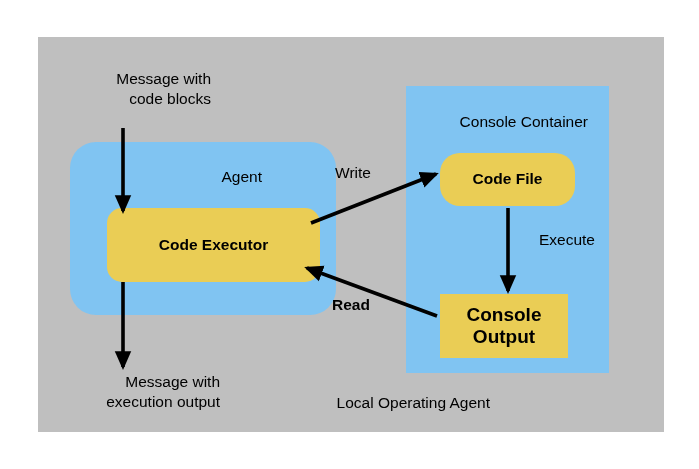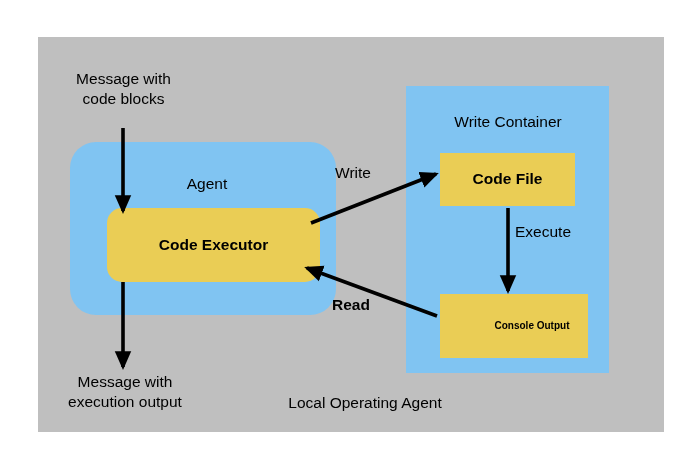--- a/index.html
+++ b/index.html
@@ -74,42 +74,42 @@
     border-radius: 15px;
     font-size: 15.5px;
     margin-left: 12px;
   }
   .code-file {
     left: 440px;
     top: 153px;
     width: 135px;
     height: 53px;
     font-size: 15.5px;
+    border-radius: 20px;
   }
   .console-output {
     left: 440px;
     top: 294px;
-    width: 112px;
+    width: 128px;
     height: 64px;
-    font-size: 10px;
-    padding-left: 36px;
+    font-size: 19px;
   }
 
   
   .label {
     position: absolute;
     color: #000000;
     font-size: 15.5px;
     line-height: 1.26;
     white-space: pre-line;
-    text-align: center;
+    text-align: right;
   }
   .label-agent {
     left: 152px;
-    top: 174px;
+    top: 167px;
     width: 110px;
   }
   .label-docker {
     left: 428px;
     top: 112px;
     width: 160px;
   }
   .label-os {
     left: 240px;
     top: 393px;
@@ -133,23 +133,23 @@
   }
   .label-read {
     left: 332px;
     top: 295px;
     width: 70px;
     text-align: left;
     font-weight: bold;
   }
   .label-execute {
     left: 515px;
-    top: 222px;
+    top: 230px;
     width: 80px;
-    text-align: left;
+    text-align: right;
   }
 
   
   .arrow-layer {
     position: absolute;
     left: 0;
     top: 0;
     width: 699px;
     height: 469px;
     pointer-events: none;
@@ -168,21 +168,21 @@
 
   <div class="node-yellow code-executor">Code Executor</div>
 
   <div class="node-yellow code-file">Code File</div>
 
   <div class="node-yellow console-output">Console
 Output</div>
 
   <div class="label label-agent">Agent</div>
 
-  <div class="label label-docker">Write Container</div>
+  <div class="label label-docker">Console Container</div>
 
   <div class="label label-os">Local Operating Agent</div>
 
   <div class="label label-msg-in">Message with
 code blocks</div>
 
   <div class="label label-msg-out">Message with
 execution output</div>
 
   <div class="label label-write">Write</div>

